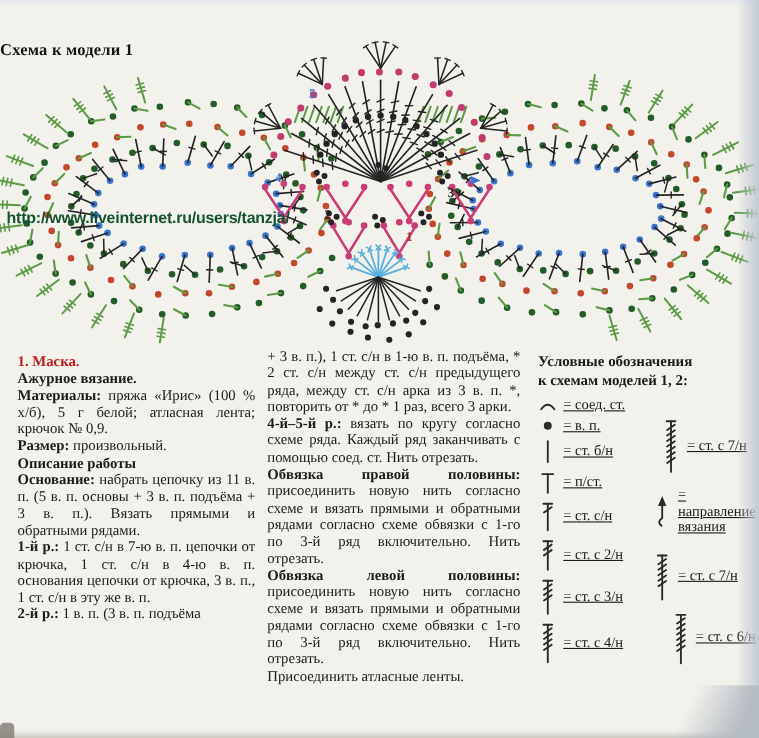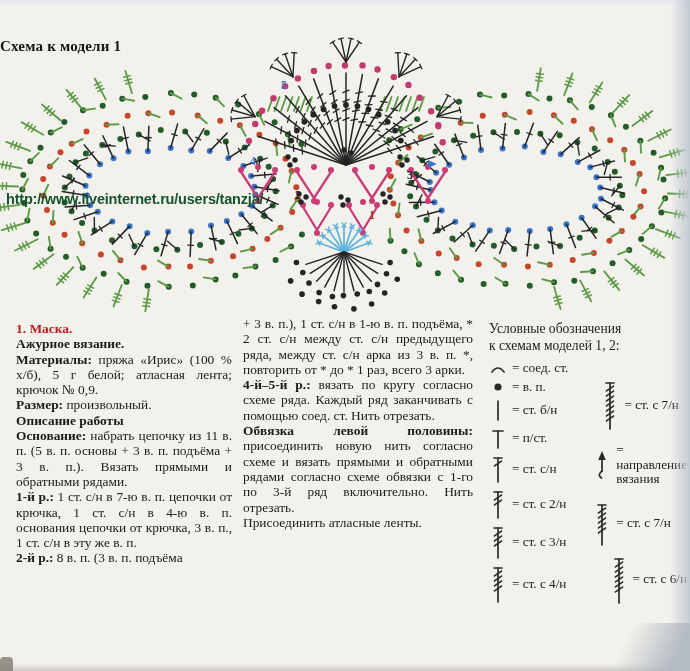--- a/index.html
+++ b/index.html
@@ -17,22 +17,22 @@
     position:absolute;left:6px;top:191px;z-index:4;
     font-family:"Liberation Sans",sans-serif;font-weight:bold;
     font-size:14.5px;color:#14532d;letter-spacing:-0.2px;
   }
   .col{position:absolute;z-index:3;font-size:13.4px;line-height:15.3px;color:#1b1b1b;}
   .col-left{left:16px;top:321px;width:216px;}
   .col-middle{left:243px;top:316px;width:230px;}
   .para{text-align:justify;margin:0;}
   .b{font-weight:bold;}
   .legend{position:absolute;left:489px;top:321px;width:198px;z-index:3;font-size:13.2px;color:#1b1b1b;}
-  .legend-title{font-weight:normal;font-size:13.6px;line-height:16.5px;margin-bottom:5px;}
-  .legend-cols{display:flex;gap:20px;}
+  .legend-title{font-weight:bold;font-size:13.6px;line-height:16.5px;margin-bottom:5px;}
+  .legend-cols{display:flex;gap:20px;text-decoration:underline;}
   .legend-col{display:flex;flex-direction:column;}
   .legend-col.lcol{width:95px;}
   .legend-col.rcol{width:104px;}
   .legend-item{display:flex;align-items:center;gap:5px;margin:2px 0;}
   .legend-item svg{flex:0 0 auto;}
   .legend-item .lab{line-height:14.5px;}
   #legend-right .legend-item:nth-child(1){margin-top:20px;justify-content:center;}
   #legend-right .legend-item:nth-child(2){margin-top:10px;}
   #legend-right .legend-item:nth-child(3){margin-top:12px;}
   #legend-right .legend-item:nth-child(4){margin-top:6px;justify-content:flex-end;}
@@ -919,25 +919,26 @@
 <div class="watermark">http://www.liveinternet.ru/users/tanzja/</div>
 
 <div id="col-left" class="col col-left">
     <div class="para"><span class="b" style="color: #b91c1c;">1. Маска.</span></div>
     <div class="para"><span class="b">Ажурное вязание.</span></div>
     <div class="para"><span class="b">Материалы: </span><span>пряжа «Ирис» (100 % х/б), 5 г белой; атласная лента; крючок № 0,9.</span></div>
     <div class="para"><span class="b">Размер: </span><span>произвольный.</span></div>
     <div class="para"><span class="b">Описание работы</span></div>
     <div class="para"><span class="b">Основание: </span><span>набрать цепочку из 11 в. п. (5 в. п. основы + 3 в. п. подъёма + 3 в. п.). Вязать прямыми и обратными рядами.</span></div>
     <div class="para"><span class="b">1-й р.: </span><span>1 ст. с/н в 7-ю в. п. цепочки от крючка, 1 ст. с/н в 4-ю в. п. основания цепочки от крючка, 3 в. п., 1 ст. с/н в эту же в. п.</span></div>
-    <div class="para"><span class="b">2-й р.: </span><span>8 в. п. (3 в. п. подъёма</span></div>
+    <div class="para"><span class="b">2-й р.: </span><span>1 в. п. (3 в. п. подъёма</span></div>
   </div>
 <div id="col-middle" class="col col-middle">
     <div class="para"><span>+ 3 в. п.), 1 ст. с/н в 1-ю в. п. подъёма, * 2 ст. с/н между ст. с/н предыдущего ряда, между ст. с/н арка из 3 в. п. *, повторить от * до * 1 раз, всего 3 арки.</span></div>
     <div class="para"><span class="b">4-й–5-й р.: </span><span>вязать по кругу согласно схеме ряда. Каждый ряд заканчивать с помощью соед. ст. Нить отрезать.</span></div>
+    <div class="para"><span class="b">Обвязка правой половины: </span><span>присоединить новую нить согласно схеме и вязать прямыми и обратными рядами согласно схеме обвязки с 1-го по 3-й ряд включительно. Нить отрезать.</span></div>
     <div class="para"><span class="b">Обвязка левой половины: </span><span>присоединить новую нить согласно схеме и вязать прямыми и обратными рядами согласно схеме обвязки с 1-го по 3-й ряд включительно. Нить отрезать.</span></div>
     <div class="para"><span>Присоединить атласные ленты.</span></div>
   </div>
 
 <div class="legend">
   <div class="legend-title">
     <div>Условные обозначения</div>
     <div>к схемам моделей 1, 2:</div>
   </div>
   <div class="legend-cols">

